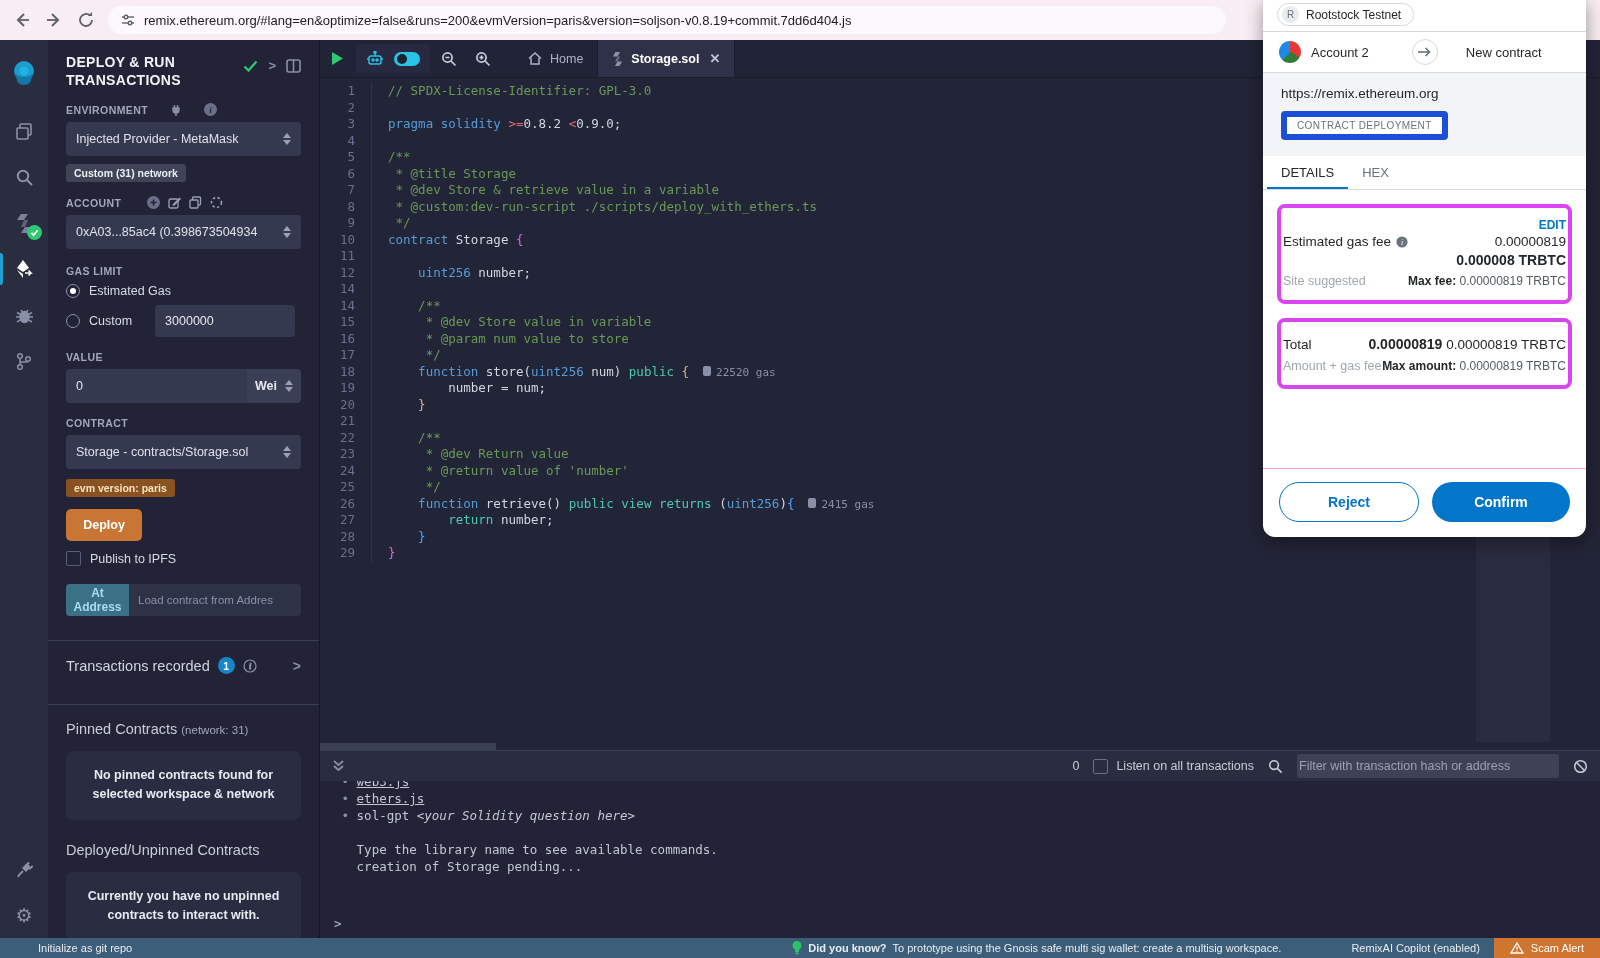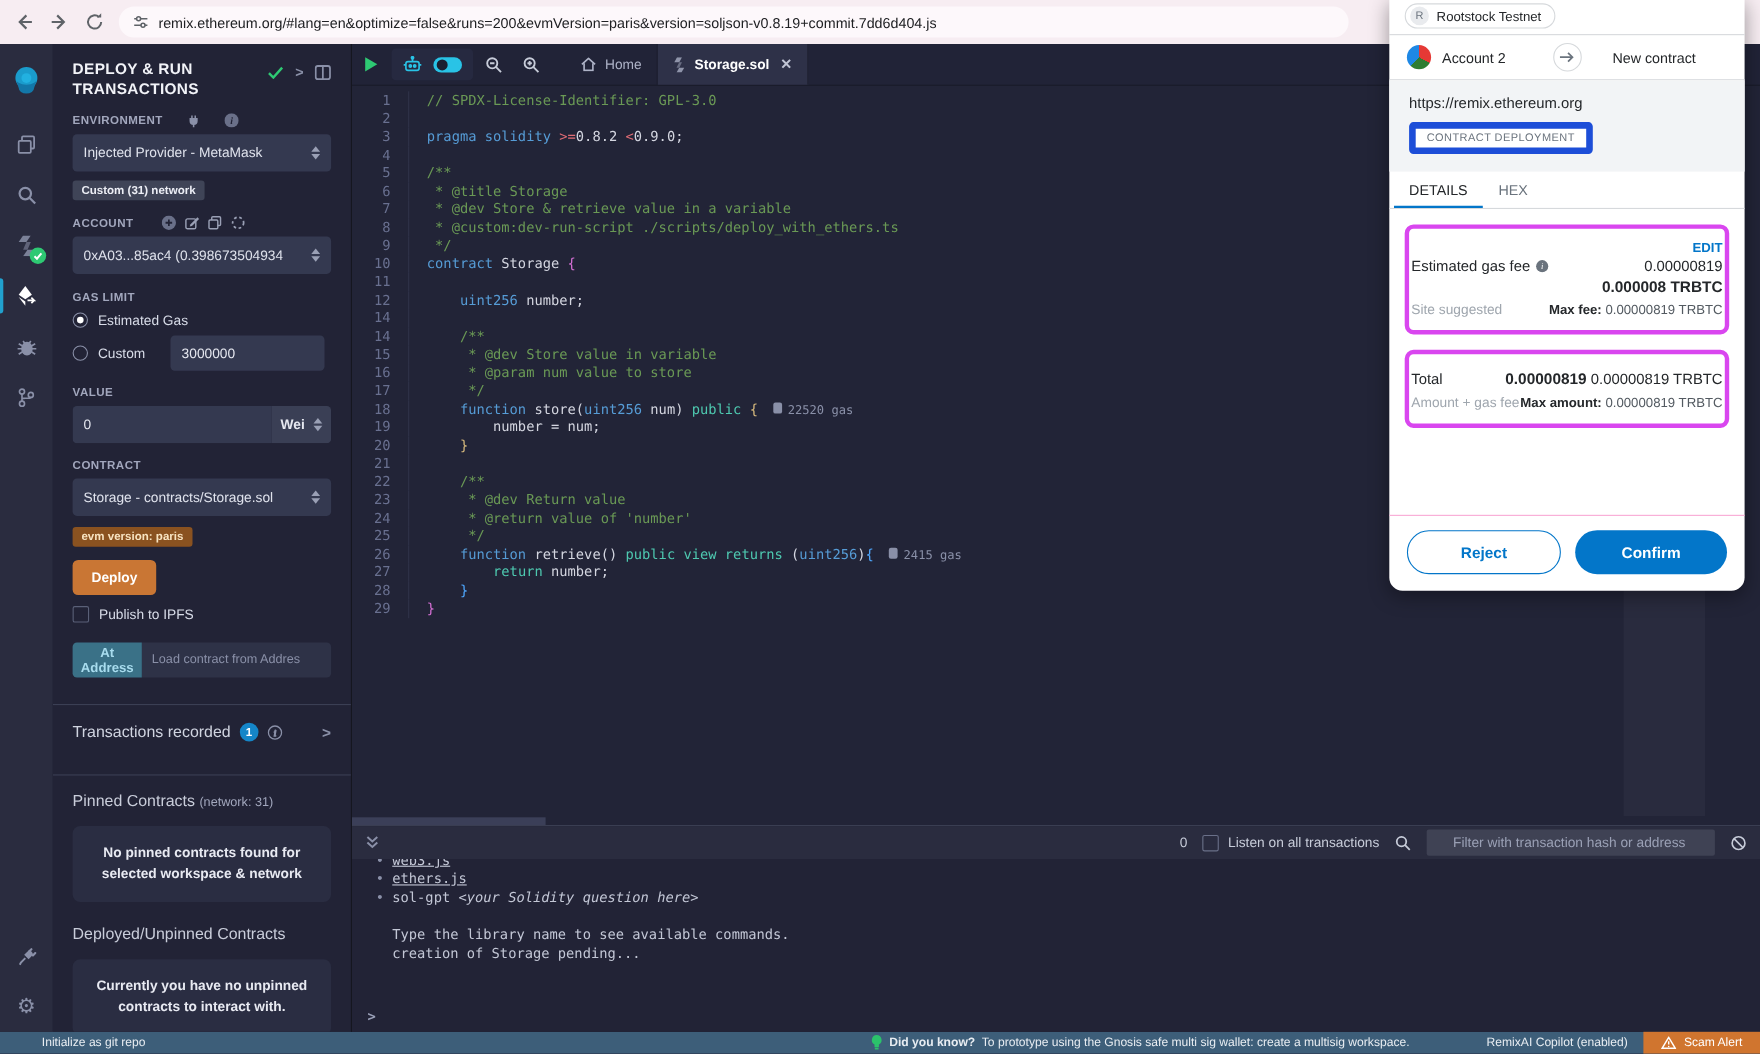--- a/index.html
+++ b/index.html
@@ -86,21 +86,21 @@
   .tk-g { color:#4EC9B0; } .tk-p { color:#d4d6e0; } .tk-r { color:#e06c75; }
   .tk-b1 { color:#d7ba7d; } .tk-b2 { color:#d670d6; } .tk-b3 { color:#4fa8ff; }
   .tk-gas { color:#8a90a8; font-size:11px; }
   .tk-gi { display:inline-block; width:8px; height:10px; background:#8a90a8; border-radius:2px; margin:0 5px 0 14px; }
 
   
   .terminal { height:188px; display:flex; flex-direction:column; border-top:1px solid #3a3e52; background:#222336; }
   .term-head { height:30px; background:#2a2c3f; display:flex; align-items:center; padding:0 12px; gap:12px; color:#c7ccd9; flex:0 0 auto; }
   .term-count { font-size:12.5px; color:#c7ccd9; }
   .term-listen { display:flex; align-items:center; gap:8px; font-size:12.5px; color:#c7ccd9; }
-  .term-filter { width:262px; height:24px; background:#3f4254; border:none; border-radius:2px; color:#d8dce8; font-size:12.5px; padding:0 24px; font-family:"Liberation Sans",sans-serif; }
+  .term-filter { width:262px; height:24px; background:#3f4254; border:none; border-radius:2px; color:#d8dce8; font-size:12.5px; padding:0 2px; font-family:"Liberation Sans",sans-serif; }
   .term-filter::placeholder { color:#9aa0b5; }
   .term-right { margin-left:auto; display:flex; align-items:center; gap:14px; }
   .term-body { flex:1; overflow:hidden; padding:2px 0 6px 14px; display:flex; flex-direction:column;
                font-family:"DejaVu Sans Mono", monospace; font-size:12.5px; color:#c3c7d6; }
   .tl { line-height:17px; white-space:pre; }
   .tl .bullet { color:#8a90a8; }
   .tl .link { text-decoration:underline; }
   .tl .em { font-style:italic; }
   .tl.half-cut { margin-top:-10px; }
   .prompt { margin-top:auto; font-weight:bold; color:#9aa0b8; }

